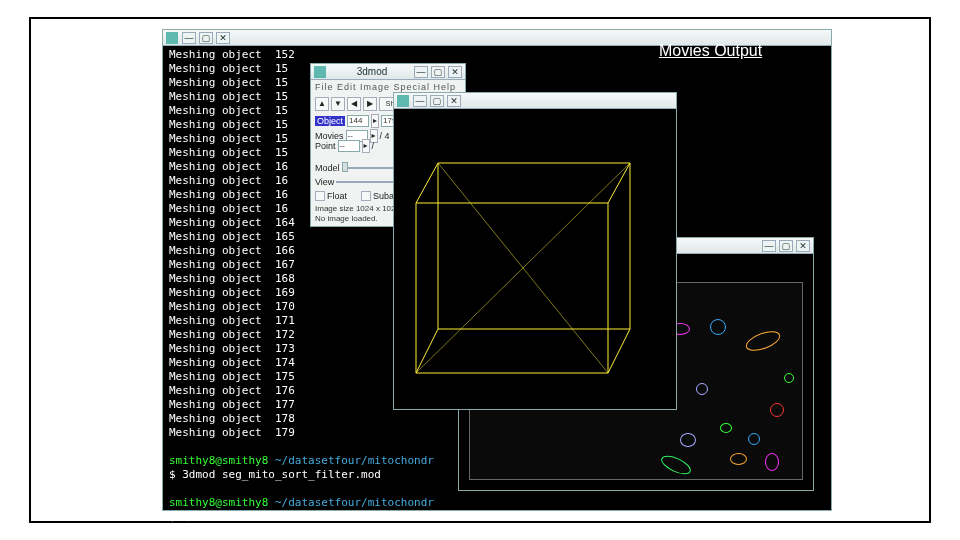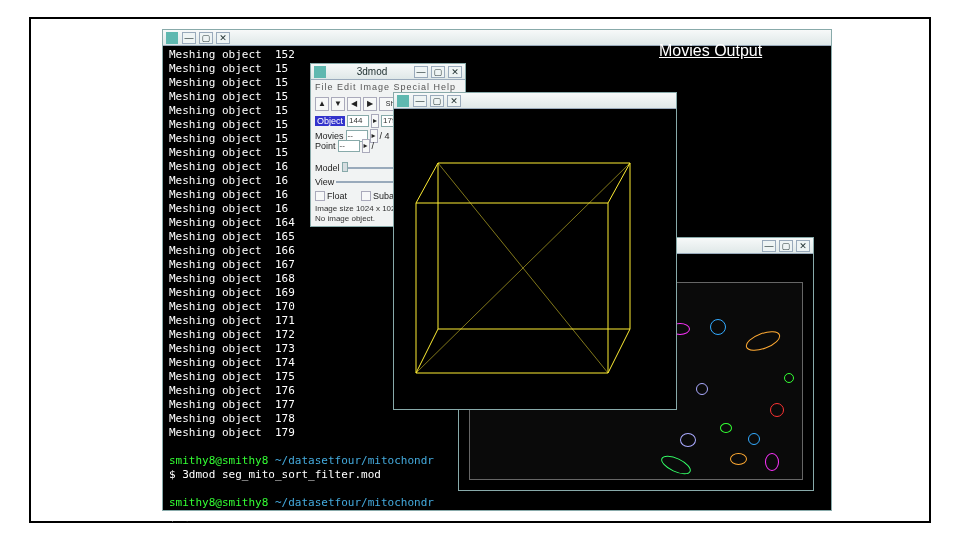--- a/index.html
+++ b/index.html
@@ -139,21 +139,21 @@
     </div>
 
     <div class="ctrl-row" style="top:125px">
       <div class="minibtn" style="width:10px;height:10px"></div>
       <span>Float</span>
       <div style="width:10px"></div>
       <div class="minibtn" style="width:10px;height:10px"></div>
       <span>Subarea</span>
     </div>
     <div class="ctrl-text" style="top:140px">Image size 1024 x 1024, 80 s</div>
-    <div class="ctrl-text" style="top:150px">No image object.</div>
+    <div class="ctrl-text" style="top:150px">No image loaded.</div>
   </div>
 
   <div class="win modelwin">
     <div class="titlebar">
       <div class="ticon"></div>
       <div class="tbuttons">
         <div class="tbtn">—</div>
         <div class="tbtn">▢</div>
         <div class="tbtn">✕</div>
       </div>

